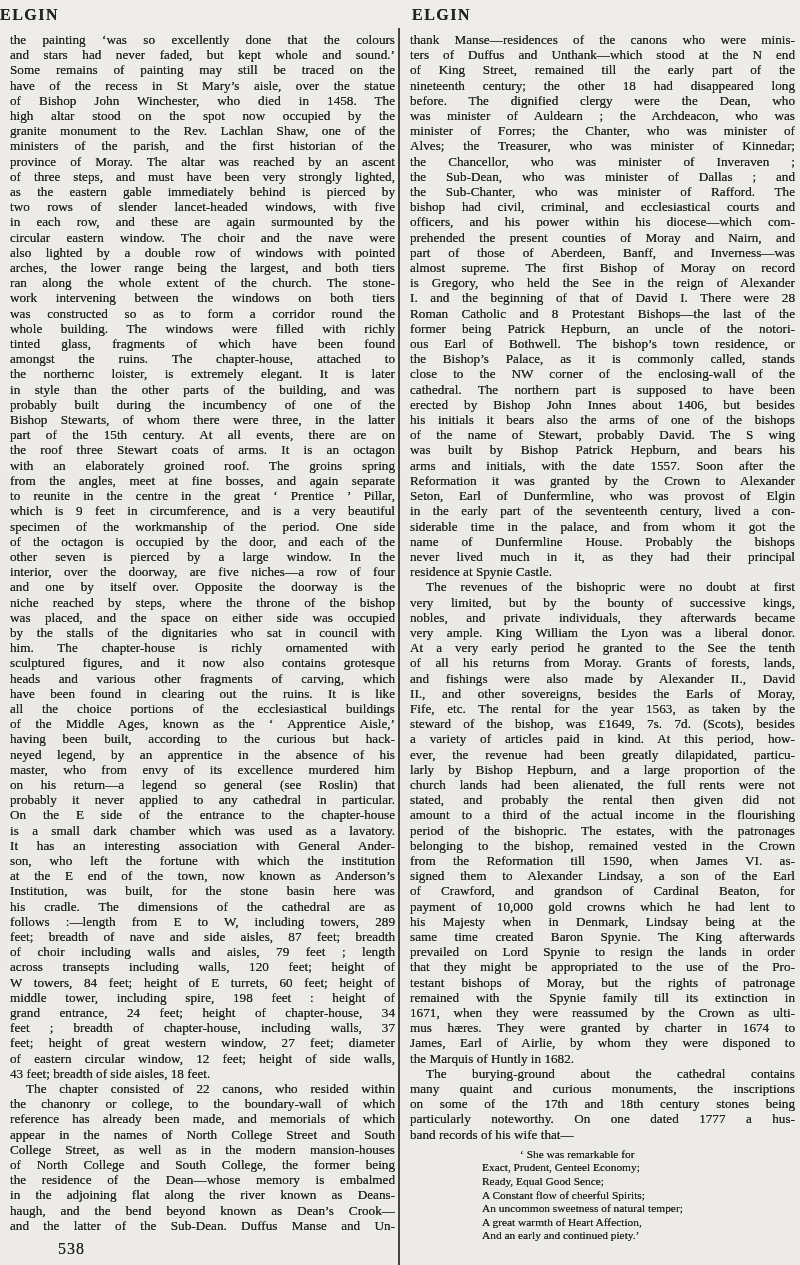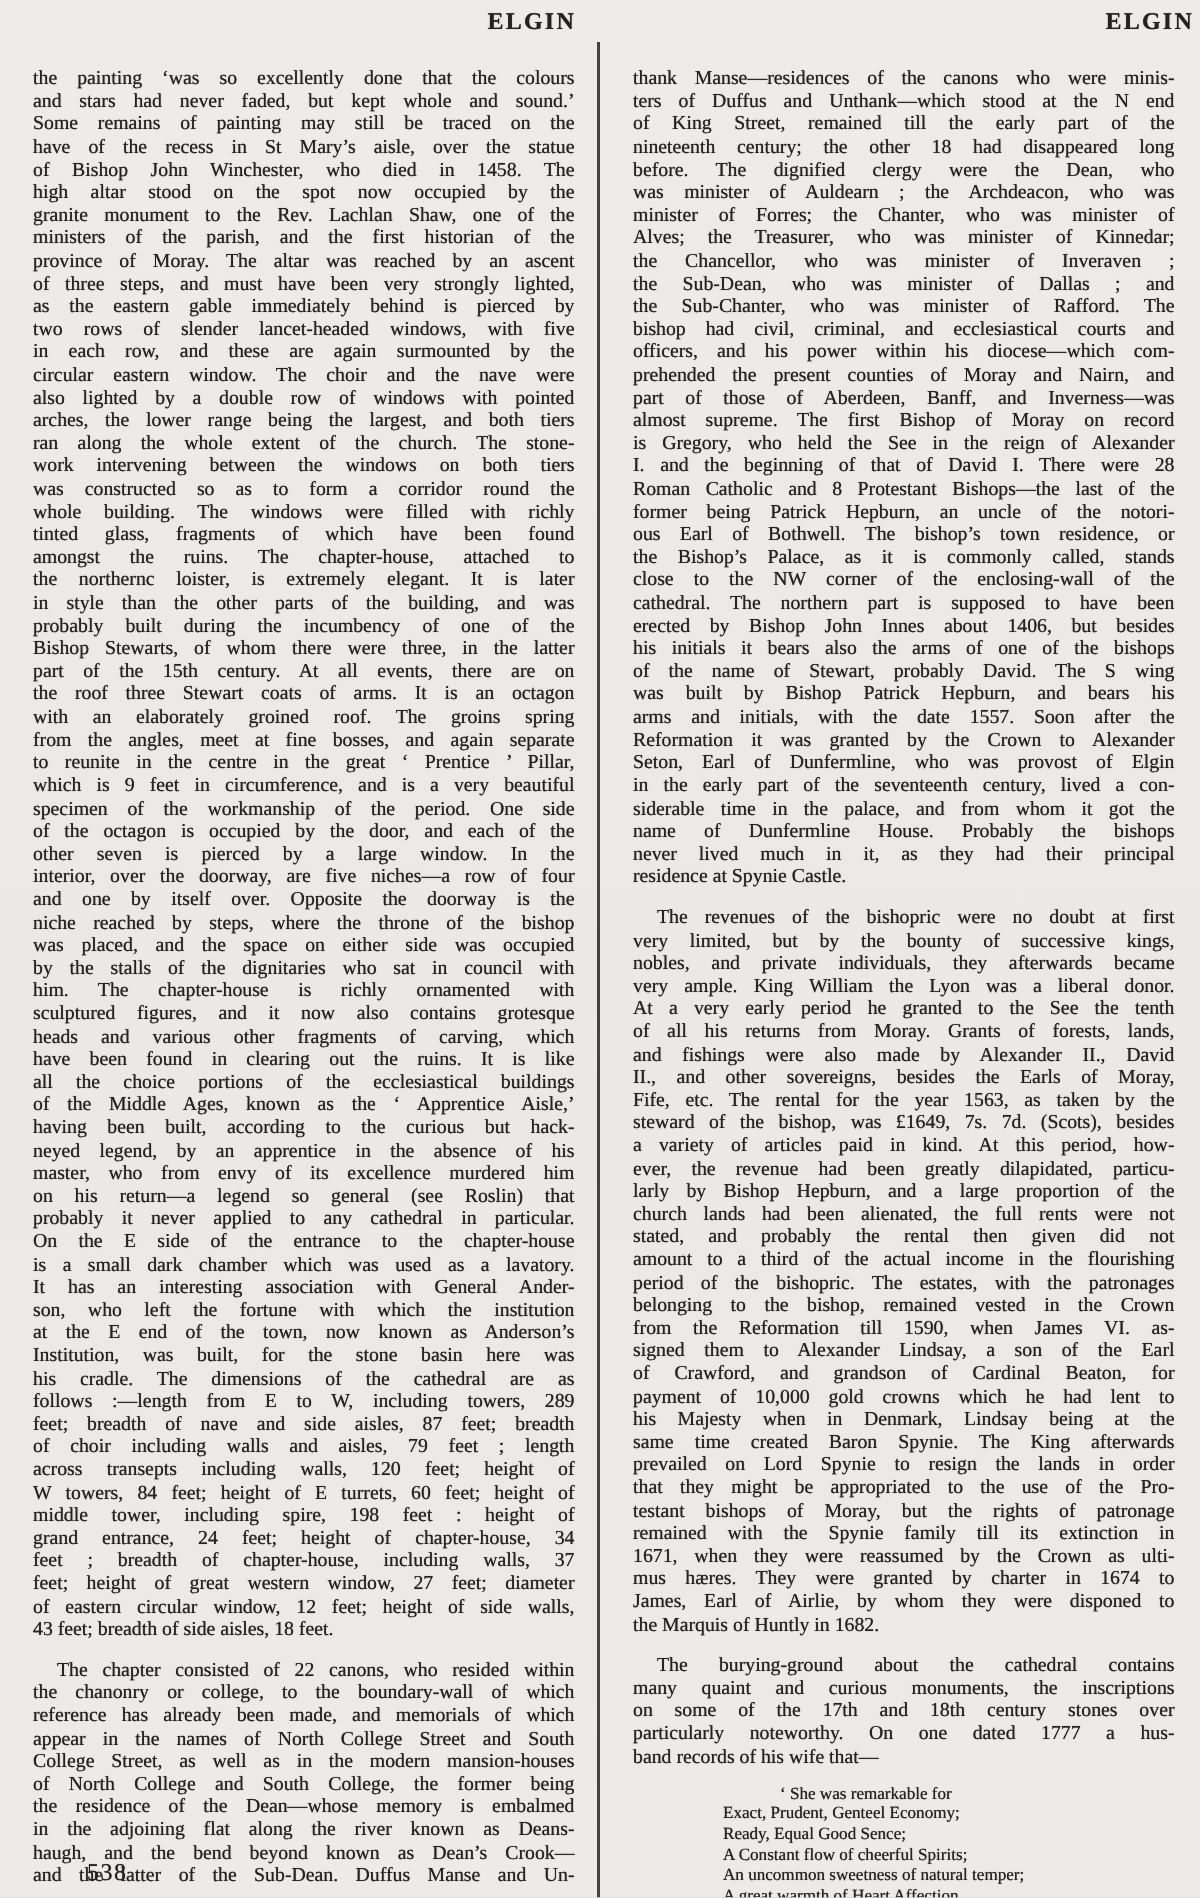--- a/index.html
+++ b/index.html
@@ -18,42 +18,42 @@
     color: #232321;
     text-shadow: 0 0 0.5px rgba(35,35,33,0.85);
   }
   .running-head {
     position: absolute;
     top: 6px;
     height: 20px;
     font-weight: bold;
     font-size: 16px;
     letter-spacing: 1.5px;
-    text-align: right;
+    text-align: left;
     width: 384px;
   }
   .running-head.left  { left: 0px; }
   .running-head.right { left: 412px; }
   .divider {
     position: absolute;
     left: 398px;
     top: 28px;
     bottom: 0;
     width: 2px;
     background: #45443f;
   }
   .col-text {
     position: absolute;
     top: 32px;
     width: 385px;
     overflow: hidden;
   }
   .col-text.left  { left: 10px; }
   .col-text.right { left: 410px; }
-  .para { margin: 12px; }
+  .para { margin: 0; }
   .line {
     font-size: 13.2px;
     line-height: 15.2px;
     white-space: nowrap;
     text-align: justify;
     text-align-last: justify;
   }
   .para.indent .line:first-child { text-indent: 16px; }
   .para:not(.open):not(.verse) .line:last-child {
     text-align-last: left;
@@ -241,21 +241,21 @@
         <div class="line">testant bishops of Moray, but the rights of patronage</div>
         <div class="line">remained with the Spynie family till its extinction in</div>
         <div class="line">1671, when they were reassumed by the Crown as ulti-</div>
         <div class="line">mus hæres.   They were granted by charter in 1674 to</div>
         <div class="line">James, Earl of Airlie, by whom they were disponed to</div>
         <div class="line">the Marquis of Huntly in 1682.</div>
       </div>
       <div class="para indent">
         <div class="line">The burying-ground about the cathedral contains</div>
         <div class="line">many quaint and curious monuments, the inscriptions</div>
-        <div class="line">on some of the 17th and 18th century stones over</div>
+        <div class="line">on some of the 17th and 18th century stones being</div>
         <div class="line">particularly noteworthy.   On one dated 1777 a hus-</div>
         <div class="line">band records of his wife that—</div>
       </div>
       <div class="para verse">
         <div class="line">‘ She was remarkable for</div>
         <div class="line">Exact, Prudent, Genteel Economy;</div>
         <div class="line">Ready, Equal Good Sence;</div>
         <div class="line">A Constant flow of cheerful Spirits;</div>
         <div class="line">An uncommon sweetness of natural temper;</div>
         <div class="line">A great warmth of Heart Affection,</div>

